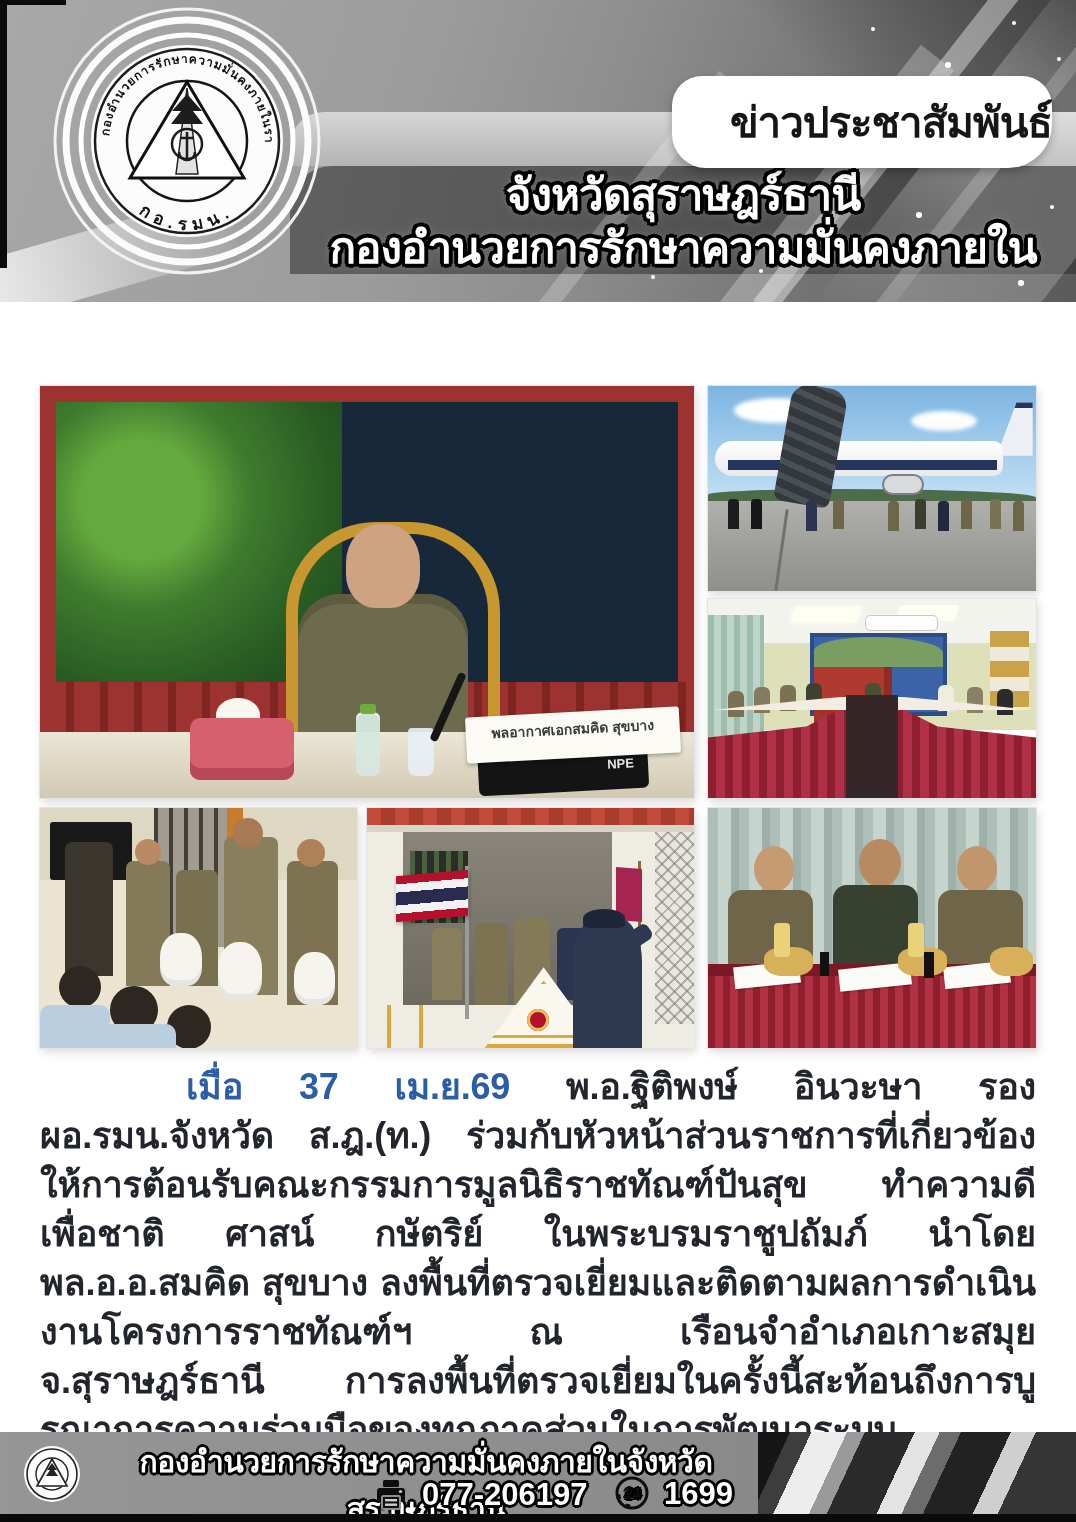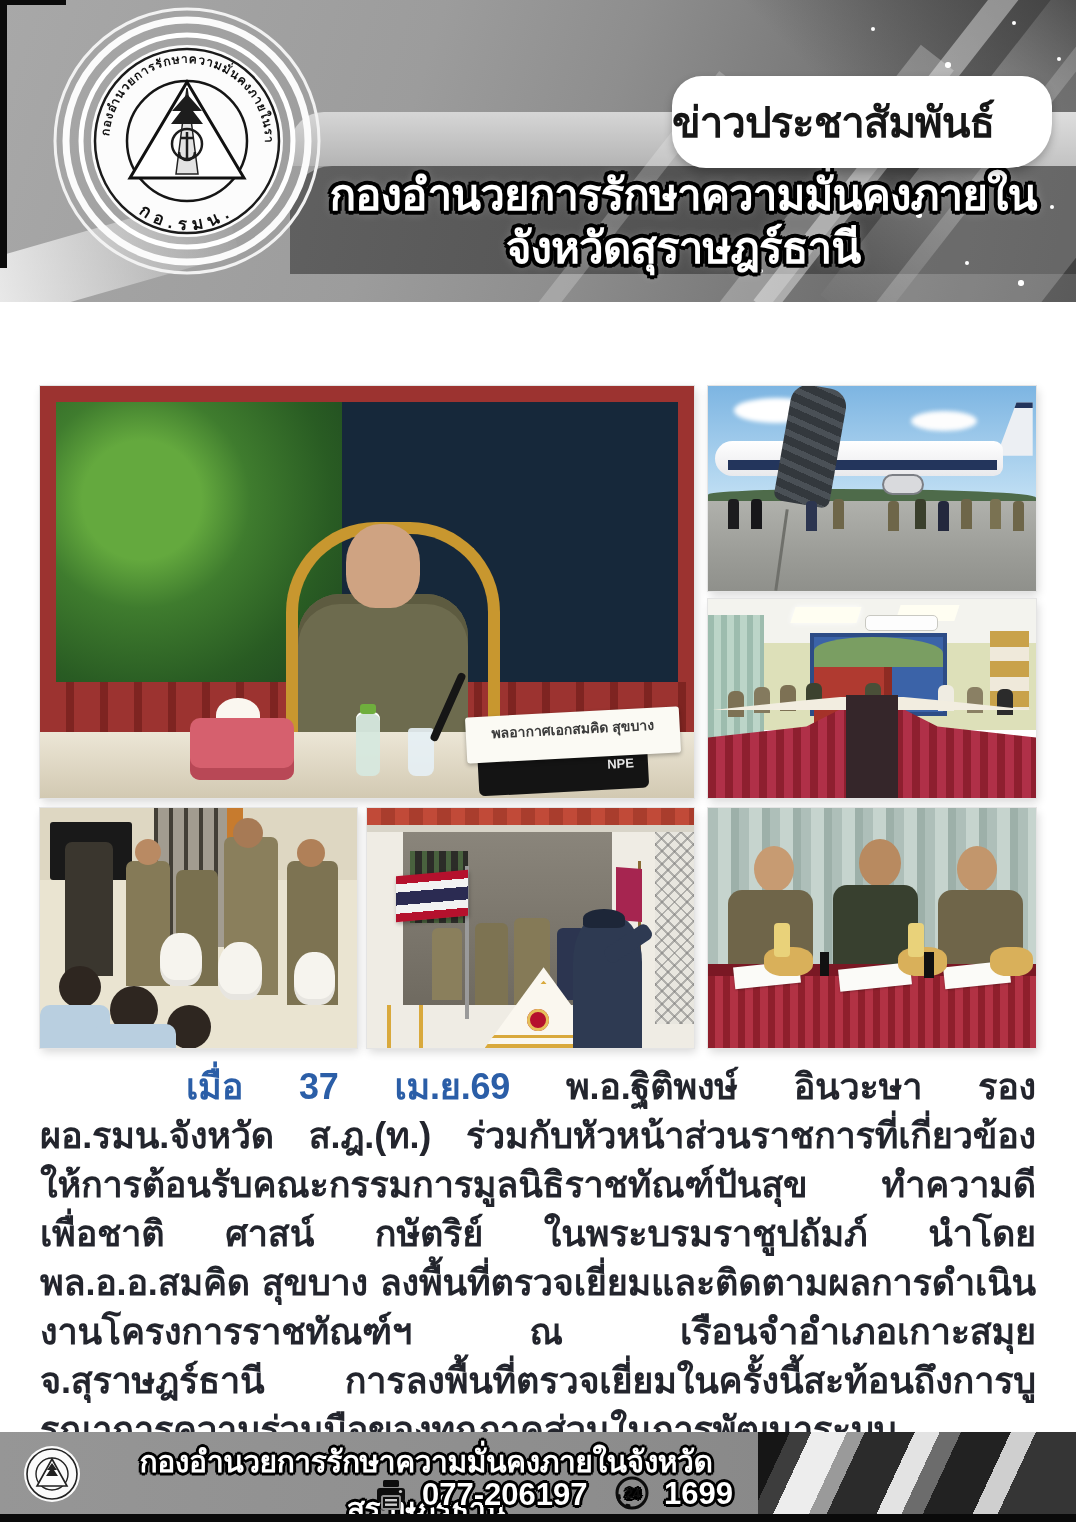--- a/index.html
+++ b/index.html
@@ -26,21 +26,21 @@
       1042px 118px 0 2px #fff, 986px 158px 0 1px #fff, 1051px 206px 0 1px #fff,
       918px 214px 0 2px #fff, 842px 246px 0 1px #fff, 966px 262px 0 1px #fff,
       1020px 282px 0 2px #fff, 760px 270px 0 1px #fff, 700px 238px 0 1px #fff,
       812px 186px 0 1px #fff, 652px 276px 0 1px #fff, 1058px 58px 0 1px #fff,
       902px 120px 0 1px #fff;}
   .hdr-band{position:absolute;left:290px;right:0;top:112px;height:54px;
     background:linear-gradient(180deg,#d6d6d6,#b4b4b4);border-top-left-radius:34px;}
   .hdr-panel{position:absolute;left:290px;right:0;top:166px;height:108px;
     background:linear-gradient(100deg,#606060,#515151 55%,#414141);border-top-left-radius:42px;}
   .badge{position:absolute;left:672px;top:76px;width:380px;height:92px;background:#ffffff;
-    border-radius:30px 30px 44px 34px;display:flex;align-items:center;justify-content:flex-start;
+    border-radius:30px 30px 44px 34px;display:flex;align-items:center;justify-content:flex-end;
     box-shadow:0 4px 8px rgba(0,0,0,.25);}
   .badge span{font-size:42px;font-weight:800;color:#161616;letter-spacing:-1px;}
   .hdr-title{position:absolute;left:300px;right:10px;top:168px;text-align:center;
     font-weight:800;color:#ffffff;line-height:53px;font-size:44px;letter-spacing:-1px;
     text-shadow:-3px -3px 0 #000,3px -3px 0 #000,-3px 3px 0 #000,3px 3px 0 #000,0 4px 0 #000,4px 0 0 #000,-4px 0 0 #000,0 -4px 0 #000,0 0 12px rgba(255,255,255,.45);}
 
   
   .logo-wrap{position:absolute;left:48px;top:2px;width:278px;height:278px;}
 
   
@@ -193,22 +193,22 @@
     <div class="streak s2"></div>
     <div class="streak s3"></div>
     <div class="streak s4"></div>
     <div class="streak s5"></div>
     <div class="hdr-wedge"></div>
     <div class="hdr-edge-left"></div>
     <div class="hdr-edge-top"></div>
     <div class="sparkles"></div>
 
     <div class="hdr-title">
+      <div>จังหวัดสุราษฎร์ธานี</div>
       <div>กองอำนวยการรักษาความมั่นคงภายใน</div>
-      <div>จังหวัดสุราษฎร์ธานี</div>
     </div>
 
     <div class="badge">
       <span>ข่าวประชาสัมพันธ์</span>
     </div>
 
     <div class="logo-wrap">
       <svg viewBox="0 0 278 278" width="278" height="278">
         <defs>
           <path id="arcTop" d="M 61,139 A 78,78 0 0 1 217,139" fill="none"></path>

